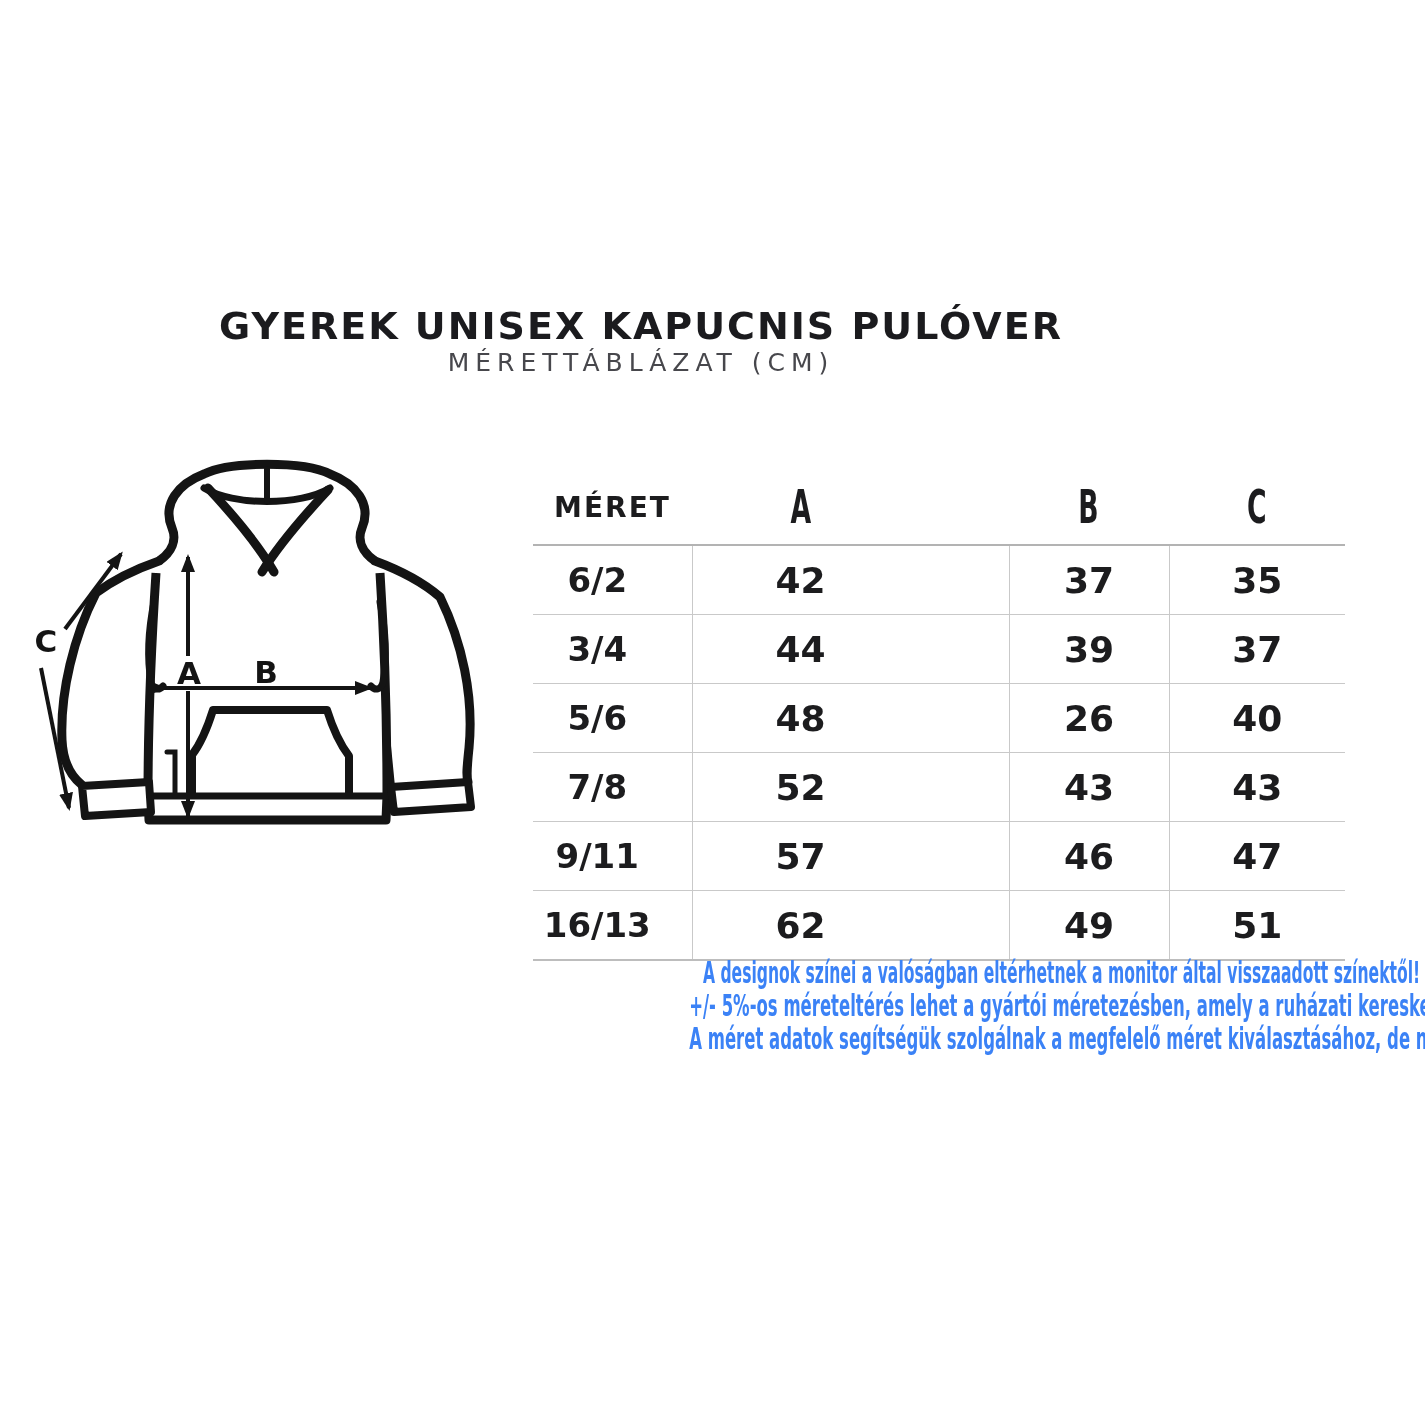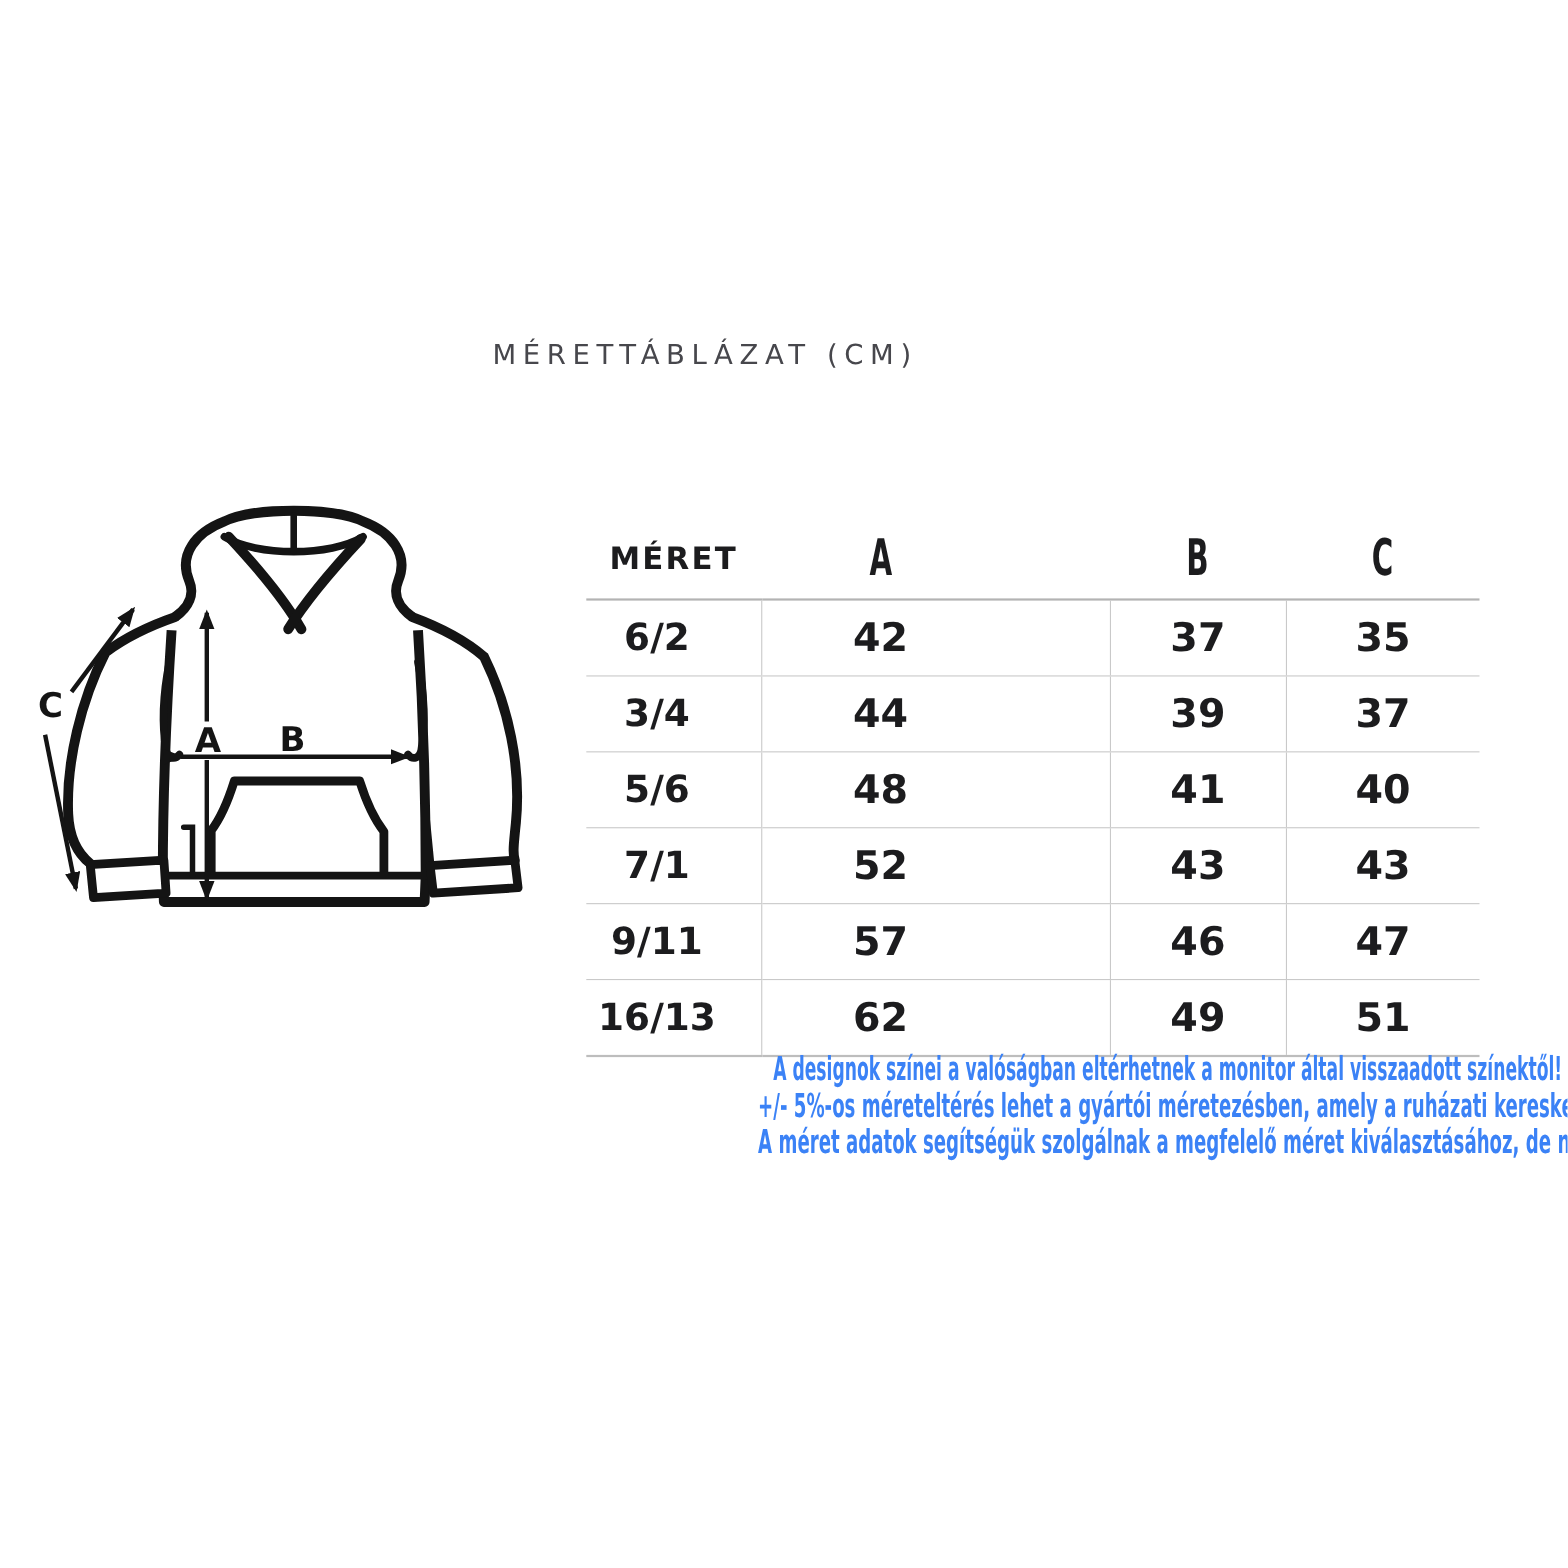--- a/index.html
+++ b/index.html
@@ -58,20 +58,21 @@
   .n1{transform:scaleX(0.52);}
   .n2{transform:scaleX(0.55);}
   .n3{transform:scaleX(0.55);}
 </style>
 </head>
 <body>
 
 <div class="page">
 
   <div class="title-block">
+    <h1 class="main-title">GYEREK UNISEX KAPUCNIS PULÓVER</h1>
     <div class="subtitle">MÉRETTÁBLÁZAT (CM)</div>
   </div>
 
   <div class="diagram">
     <svg width="482" height="424" viewBox="0 0 482 424">
       <defs>
         <marker id="ah" markerUnits="userSpaceOnUse" markerWidth="18" markerHeight="14" refX="15" refY="7" orient="auto">
           <path d="M0,0 L18,7 L0,14 Z" fill="#141414"></path>
         </marker>
       </defs>
@@ -137,25 +138,25 @@
         </tr>
         <tr>
           <td class="col-size">3/4</td>
           <td class="col-a">44</td>
           <td>39</td>
           <td>37</td>
         </tr>
         <tr>
           <td class="col-size">5/6</td>
           <td class="col-a">48</td>
-          <td>41</td>
+          <td>26</td>
           <td>40</td>
         </tr>
         <tr>
-          <td class="col-size">7/1</td>
+          <td class="col-size">7/8</td>
           <td class="col-a">52</td>
           <td>43</td>
           <td>43</td>
         </tr>
         <tr>
           <td class="col-size">9/11</td>
           <td class="col-a">57</td>
           <td>46</td>
           <td>47</td>
         </tr>

